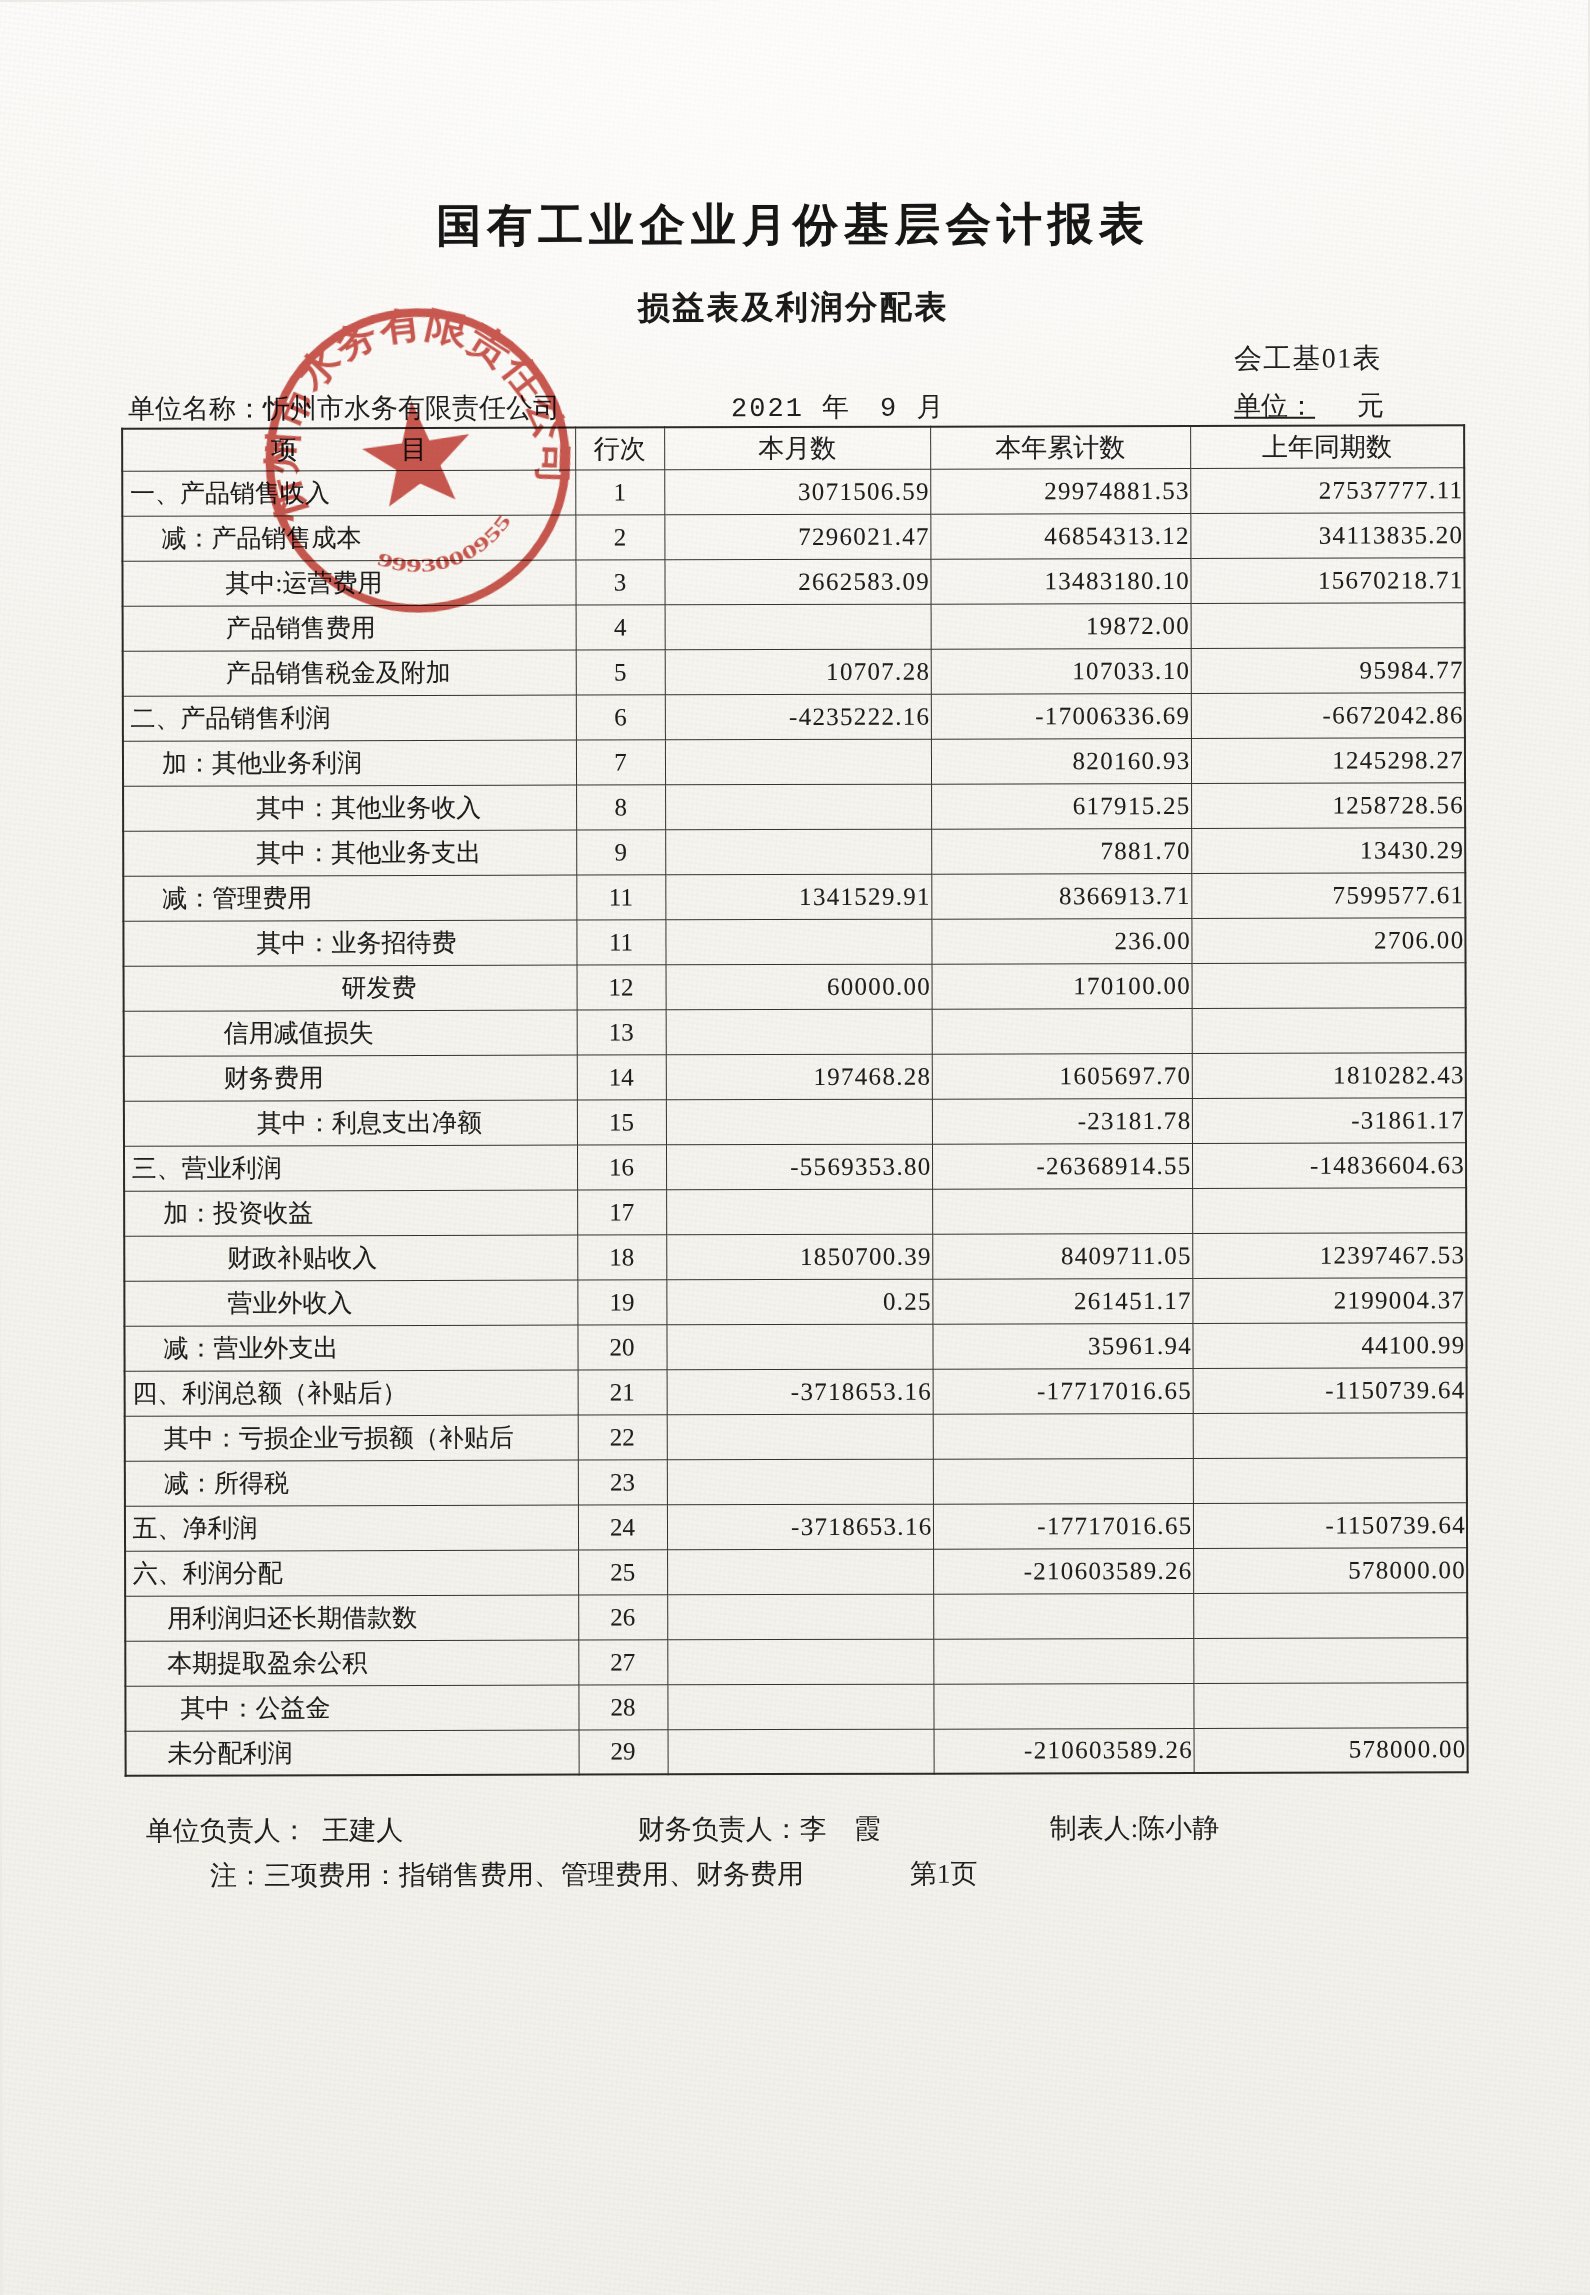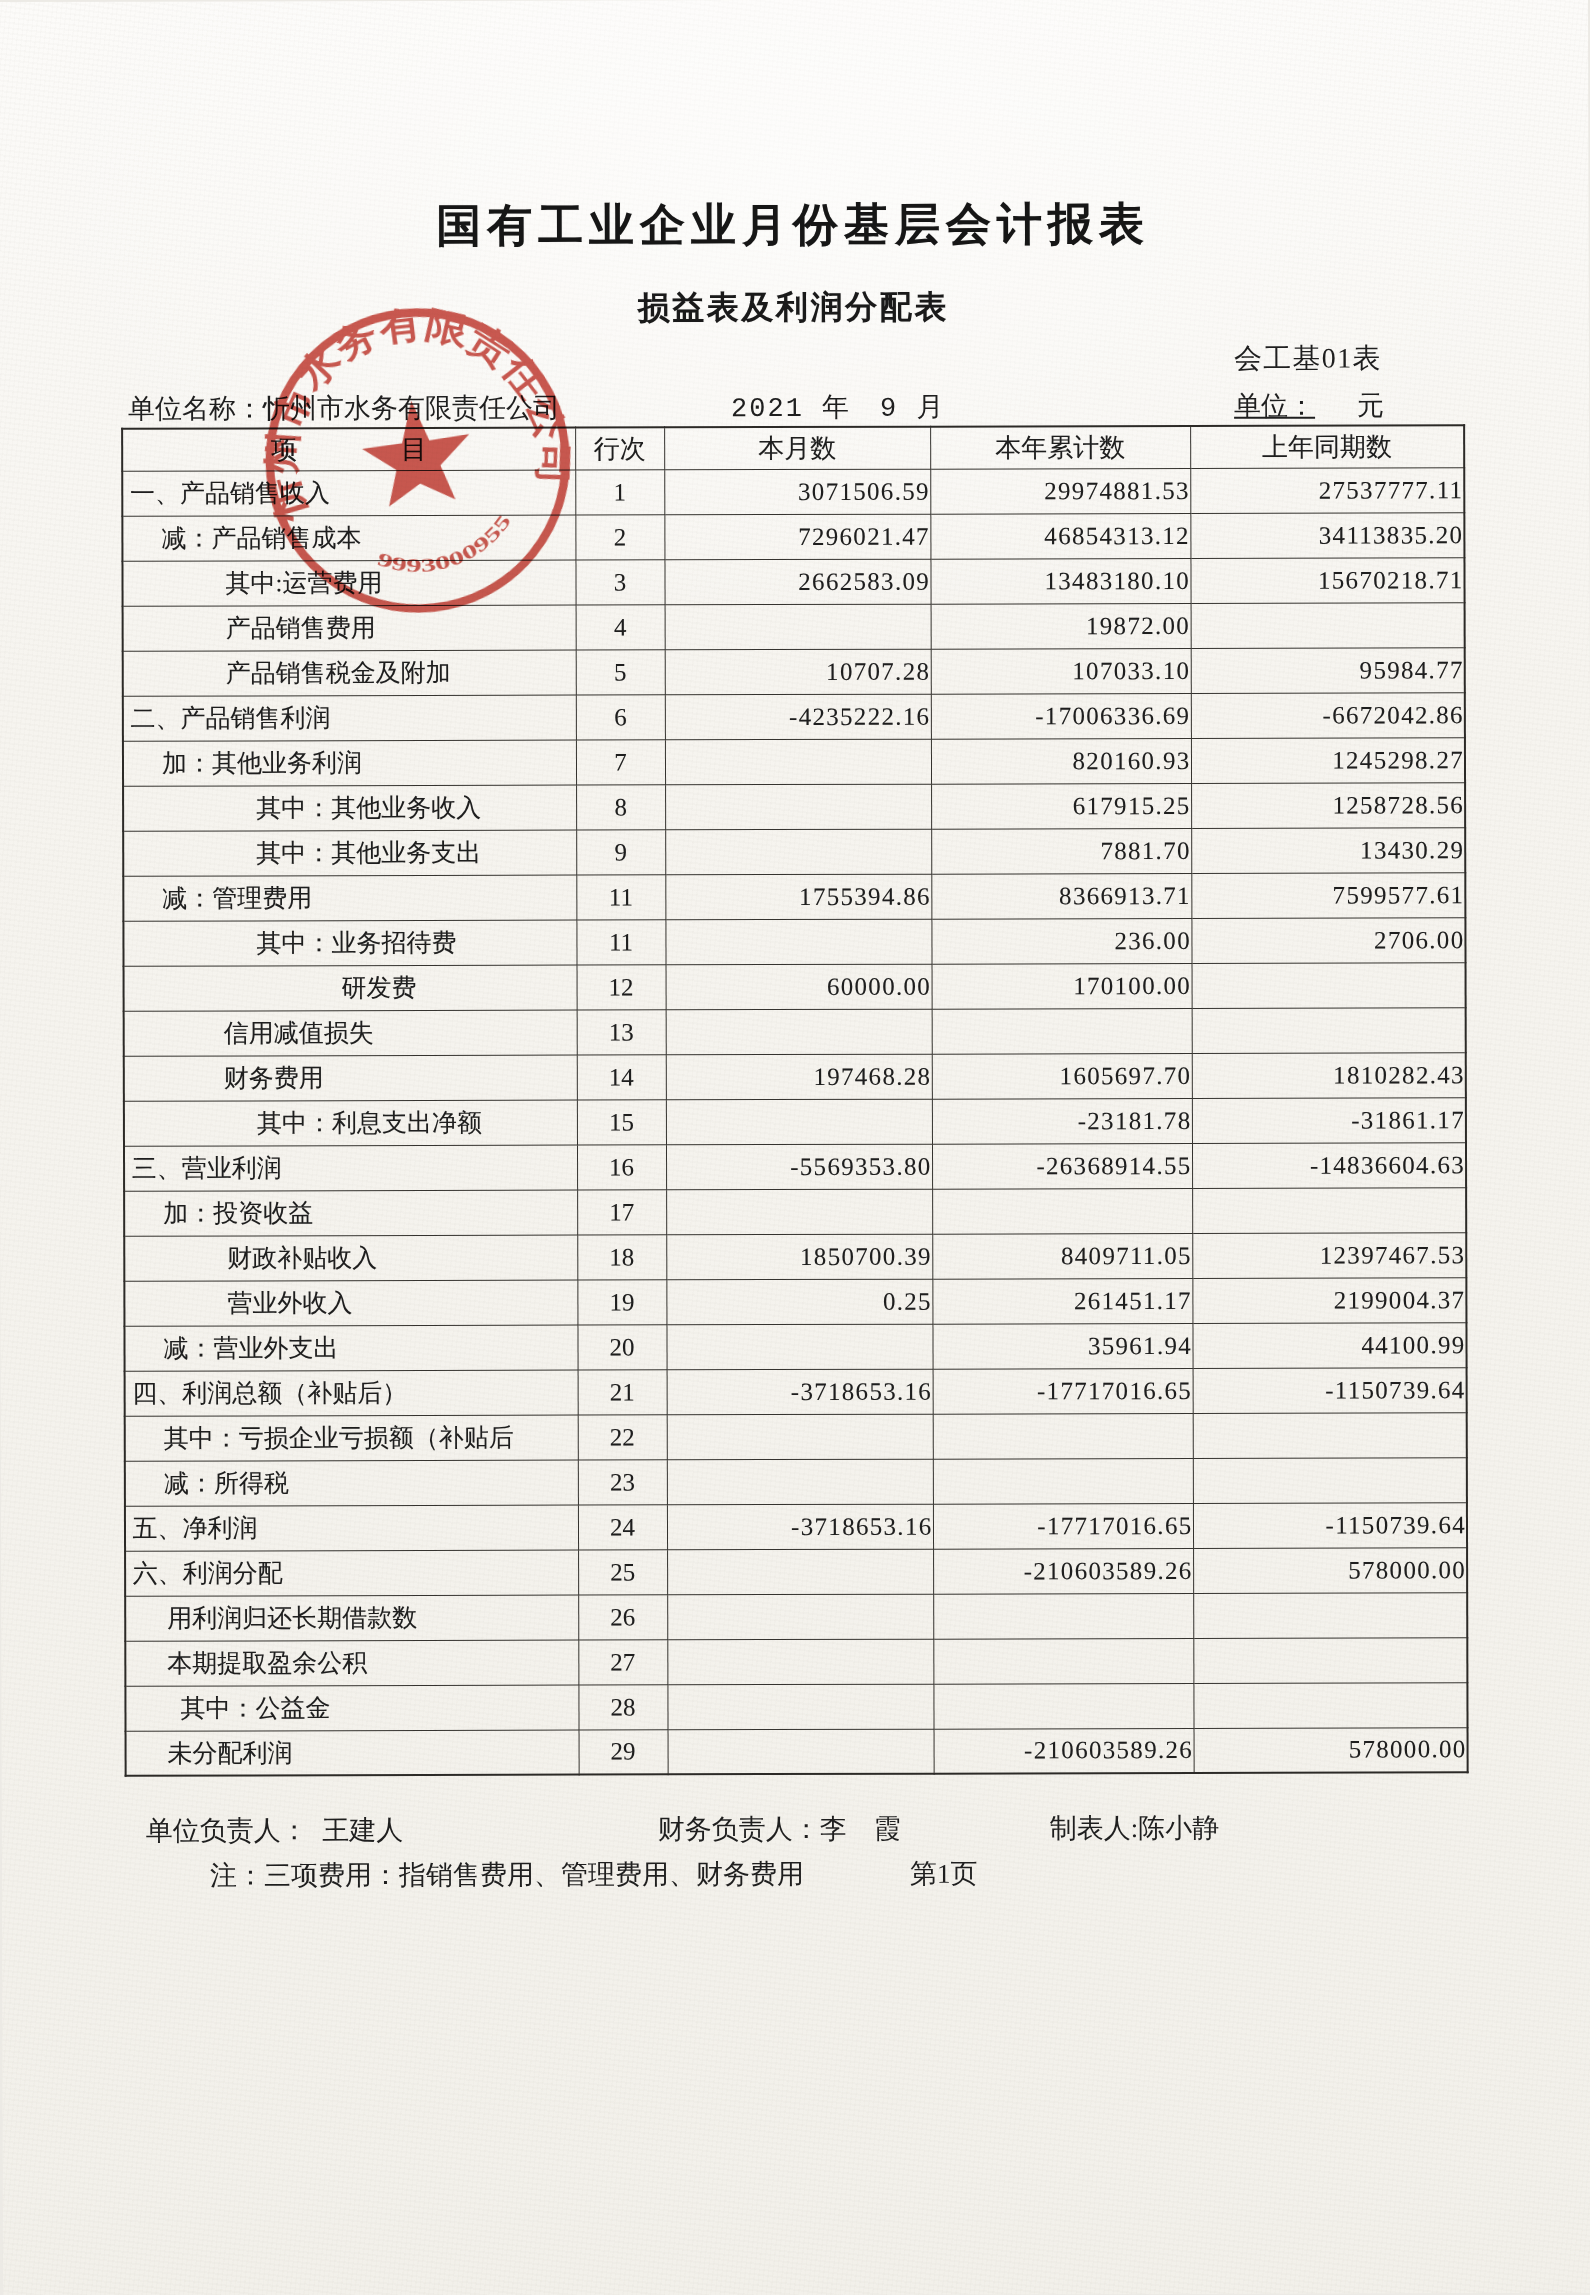--- a/index.html
+++ b/index.html
@@ -55,21 +55,21 @@
   table.report{border:2px solid #2c2a27;}
   table.report thead tr{height:42px;}
   table.report tbody tr{height:45px;}
   table.report th{font-weight:normal;text-align:center;font-size:26px;}
   td.c-item{text-align:left;}
   td.c-line{text-align:center;}
   td.c-num{text-align:right;padding-right:10.5px;letter-spacing:1.3px;}
   .footer1{position:absolute;top:1811px;left:0;width:100%;height:33px;font-size:27px;}
   .footer1 .sig-unit{position:absolute;left:144px;}
   .footer1 .sig-unit .sig-name{display:inline-block;margin-left:14.5px;}
-  .footer1 .sig-fin{position:absolute;left:656px;}
+  .footer1 .sig-fin{position:absolute;left:636px;}
   .footer1 .sig-prep{position:absolute;left:1048px;}
   .footer2{position:absolute;top:1856px;left:0;width:100%;height:33px;font-size:27px;}
   .footer2 .note{position:absolute;left:208px;}
   .footer2 .page-no{position:absolute;left:908px;}
   .stamp{
     position:absolute;left:258px;top:298px;width:323px;height:323px;
     transform:rotate(-6deg);
     opacity:.84;
     mix-blend-mode:multiply;
     filter:blur(0.3px);
@@ -182,21 +182,21 @@
       <td class="c-item" style="padding-left: 132px;">其中：其他业务支出</td>
       <td class="c-line">9</td>
       <td class="c-num"></td>
       <td class="c-num">7881.70</td>
       <td class="c-num">13430.29</td>
     </tr>
 
     <tr>
       <td class="c-item" style="padding-left: 38px;">减：管理费用</td>
       <td class="c-line">11</td>
-      <td class="c-num">1755394.86</td>
+      <td class="c-num">1341529.91</td>
       <td class="c-num">8366913.71</td>
       <td class="c-num">7599577.61</td>
     </tr>
 
     <tr>
       <td class="c-item" style="padding-left: 132px;">其中：业务招待费</td>
       <td class="c-line">11</td>
       <td class="c-num"></td>
       <td class="c-num">236.00</td>
       <td class="c-num">2706.00</td>

